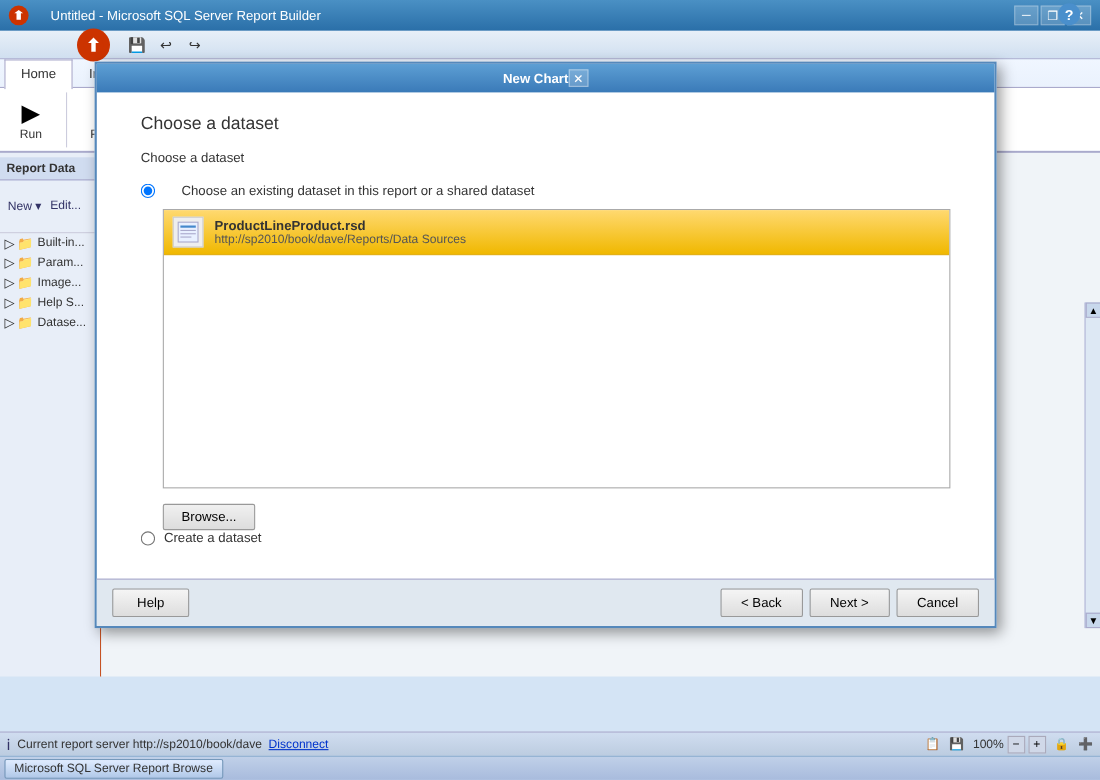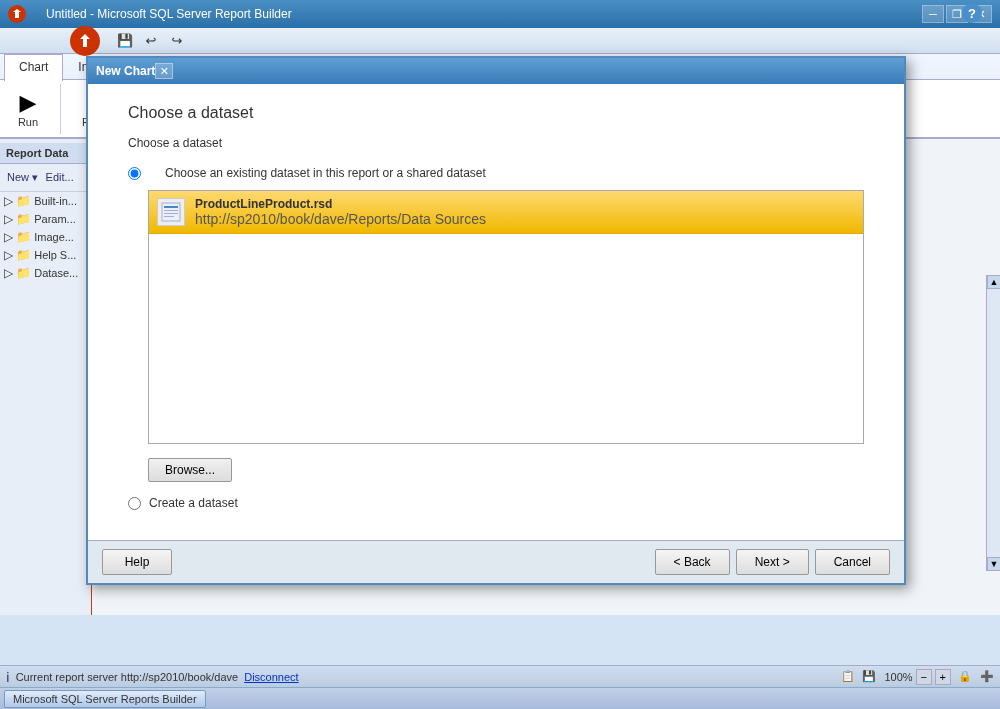--- a/index.html
+++ b/index.html
@@ -171,21 +171,21 @@
       font-size: 11px;
       font-weight: bold;
       color: #333;
       background: #d0dcf0;
       border-bottom: 1px solid #aac;
       cursor: pointer;
     }
     .sidebar-toolbar {
       display: flex;
       gap: 2px;
-      padding: 6px 4px;
+      padding: 16px 4px;
       border-bottom: 1px solid #ccd;
     }
     .sidebar-tool-btn {
       font-size: 11px;
       color: #336;
       cursor: pointer;
       padding: 1px 3px;
     }
     .sidebar-tree-item {
       display: flex;
@@ -208,21 +208,21 @@
       background: white;
       border: 2px solid #5588bb;
       box-shadow: 4px 4px 12px rgba(0,0,0,0.4);
       z-index: 20;
     }
     .dialog-title-bar {
       background: linear-gradient(to bottom, #5d9fd4, #3a7ab8);
       height: 26px;
       display: flex;
       align-items: center;
-      justify-content: flex-start;
+      justify-content: center;
       padding: 0 8px;
       color: white;
     }
     .dialog-title-text {
       font-size: 12px;
       font-weight: bold;
       color: white;
     }
     .dialog-close-btn {
       width: 18px;
@@ -303,33 +303,32 @@
     .dataset-item-info {
       display: flex;
       flex-direction: column;
     }
     .dataset-item-name {
       font-size: 12px;
       font-weight: bold;
       color: #333;
     }
     .dataset-item-path {
-      font-size: 14px;
+      font-size: 11px;
       color: #555;
     }
 
     .browse-btn {
       margin-left: 20px;
       padding: 4px 16px;
       background: linear-gradient(to bottom, #f0f0f0, #ddd);
       border: 1px solid #999;
       font-size: 12px;
       cursor: pointer;
       border-radius: 2px;
-      margin-bottom: 14px;
     }
 
     .radio-option2 {
       display: flex;
       align-items: center;
       gap: 8px;
       margin-bottom: 10px;
       margin-left: 0;
     }
 
@@ -511,21 +510,21 @@
       </svg>
     </div>
   </div>
   <button class="quick-btn">💾</button>
   <button class="quick-btn">↩</button>
   <button class="quick-btn">↪</button>
 </div>
 
 <div class="ribbon">
   <div class="ribbon-tabs">
-    <div class="ribbon-tab active">Chart</div>
+    <div class="ribbon-tab active">Home</div>
     <div class="ribbon-tab">Insert</div>
     <div class="ribbon-tab">View</div>
     <div class="help-icon">?</div>
   </div>
   <div class="ribbon-content">
     <div class="ribbon-big-btn">
       <span class="btn-icon">▶</span>
       <span class="btn-label">Run</span>
     </div>
     <div class="ribbon-divider"></div>
@@ -654,14 +653,14 @@
       <span>100%</span>
       <button class="zoom-btn">−</button>
       <button class="zoom-btn">+</button>
     </div>
     <span>🔒</span>
     <span>➕</span>
   </div>
 </div>
 
 <div class="taskbar">
-  <button class="taskbar-btn">Microsoft SQL Server Reports Builder</button>
+  <button class="taskbar-btn">Microsoft SQL Server Report Browse</button>
 </div>
 
 </body></html>

